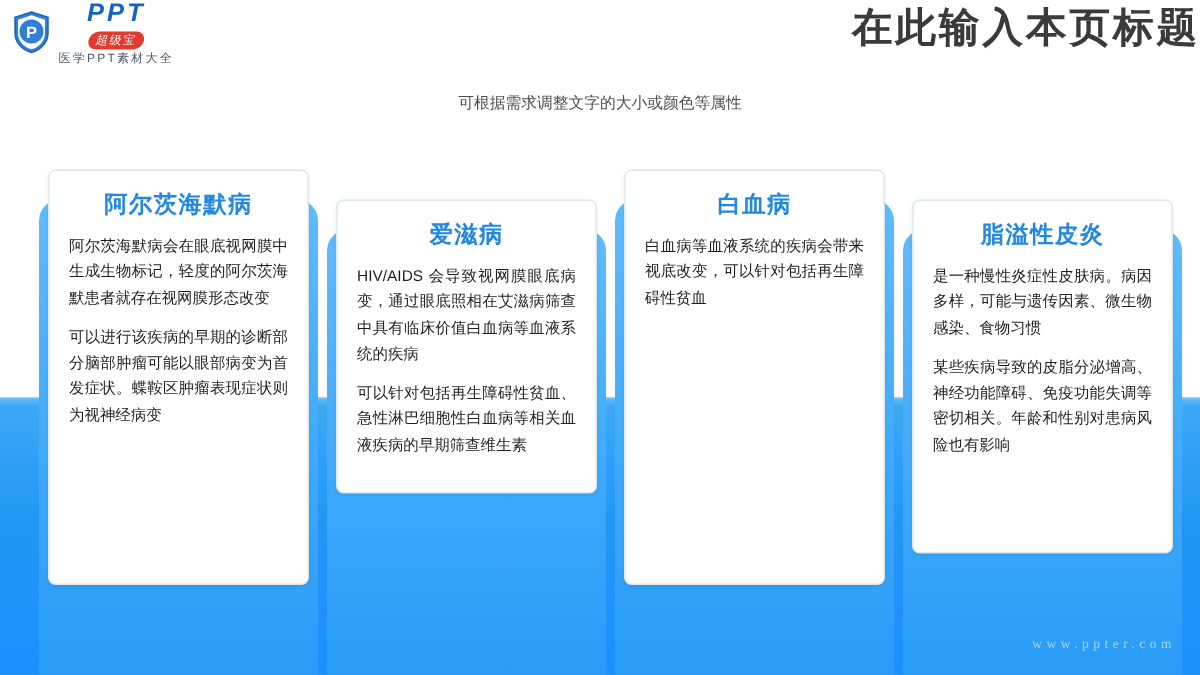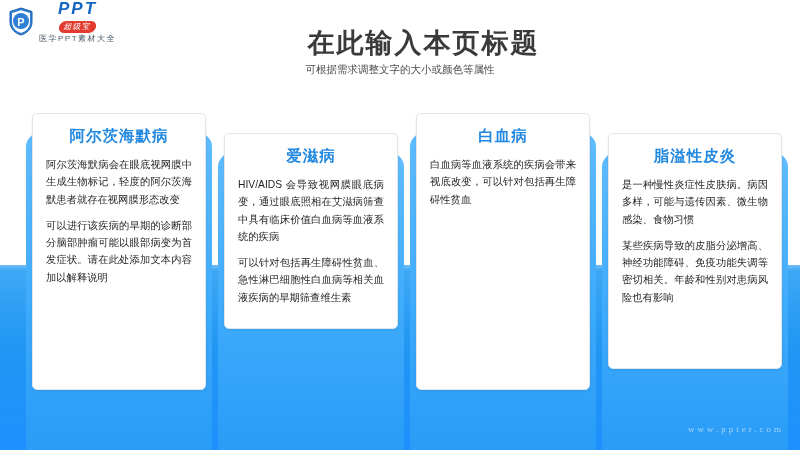--- a/index.html
+++ b/index.html
@@ -63,22 +63,22 @@
     white-space: nowrap;
   }
   .logo-sub {
     font-size: 8px; color: #4a5a6a; letter-spacing: 1.5px;
     margin-top: 2px; line-height: 1; white-space: nowrap;
   }
 
   
   .page-title {
     position: absolute;
-    top: 25px; left: 0; right: 0;
-    text-align: center;
+    top: 0; left: 0; right: 0;
+    text-align: right;
     font-size: 27px; font-weight: bold;
     color: #3a3a3a;
     letter-spacing: 2px;
     margin-left: 47px;
   }
   .subtitle {
     position: absolute;
     top: 60px; left: 60px; right: 60px;
     text-align: center;
     font-size: 10.5px;
@@ -169,21 +169,21 @@
     <div>可根据需求调整文字的大小或颜色等属性</div>
   </div>
 
   <div class="cards">
 
     <div class="col" style="left:26px; width:186px;">
       <div class="backer" style="top:133px; bottom:0;"></div>
       <div class="card" style="top:113px; height:277px;">
         <div class="card-title c1">阿尔茨海默病</div>
         <div class="card-para">阿尔茨海默病会在眼底视网膜中生成生物标记，轻度的阿尔茨海默患者就存在视网膜形态改变</div>
-        <div class="card-para">可以进行该疾病的早期的诊断部分脑部肿瘤可能以眼部病变为首发症状。请在此处添加文本内容加以解释说明</div>
+        <div class="card-para">可以进行该疾病的早期的诊断部分脑部肿瘤可能以眼部病变为首发症状。蝶鞍区肿瘤表现症状则为视神经病变</div>
       </div>
     </div>
 
     <div class="col" style="left:218px; width:186px;">
       <div class="backer" style="top:153px; bottom:0;"></div>
       <div class="card" style="top:133px; height:196px;">
         <div class="card-title c2">爱滋病</div>
         <div class="card-para">HIV/AIDS 会导致视网膜眼底病变，通过眼底照相在艾滋病筛查中具有临床价值白血病等血液系统的疾病</div>
         <div class="card-para">可以针对包括再生障碍性贫血、急性淋巴细胞性白血病等相关血液疾病的早期筛查维生素</div>
       </div>

